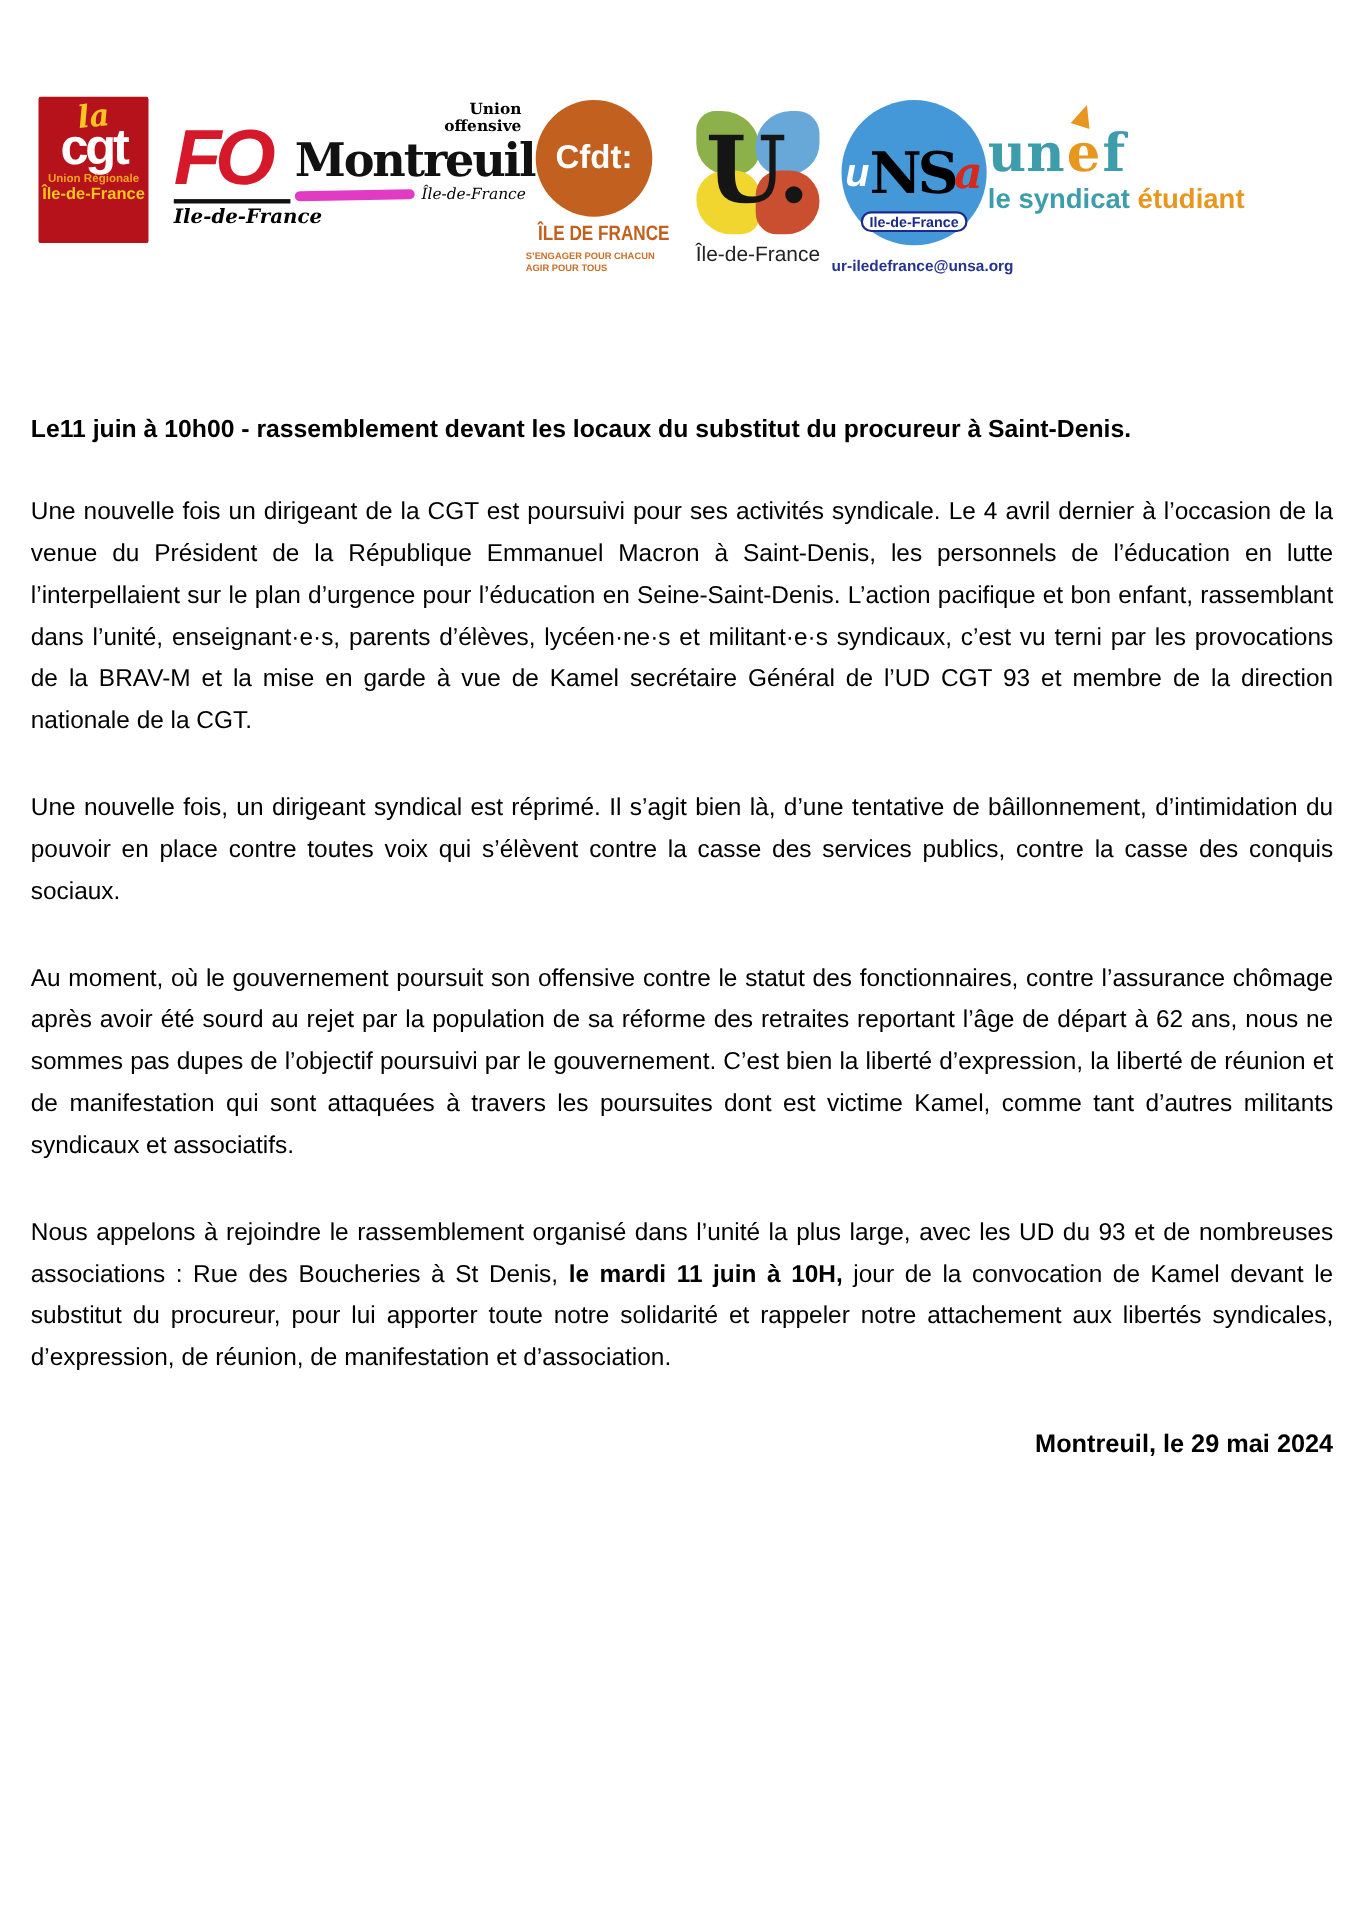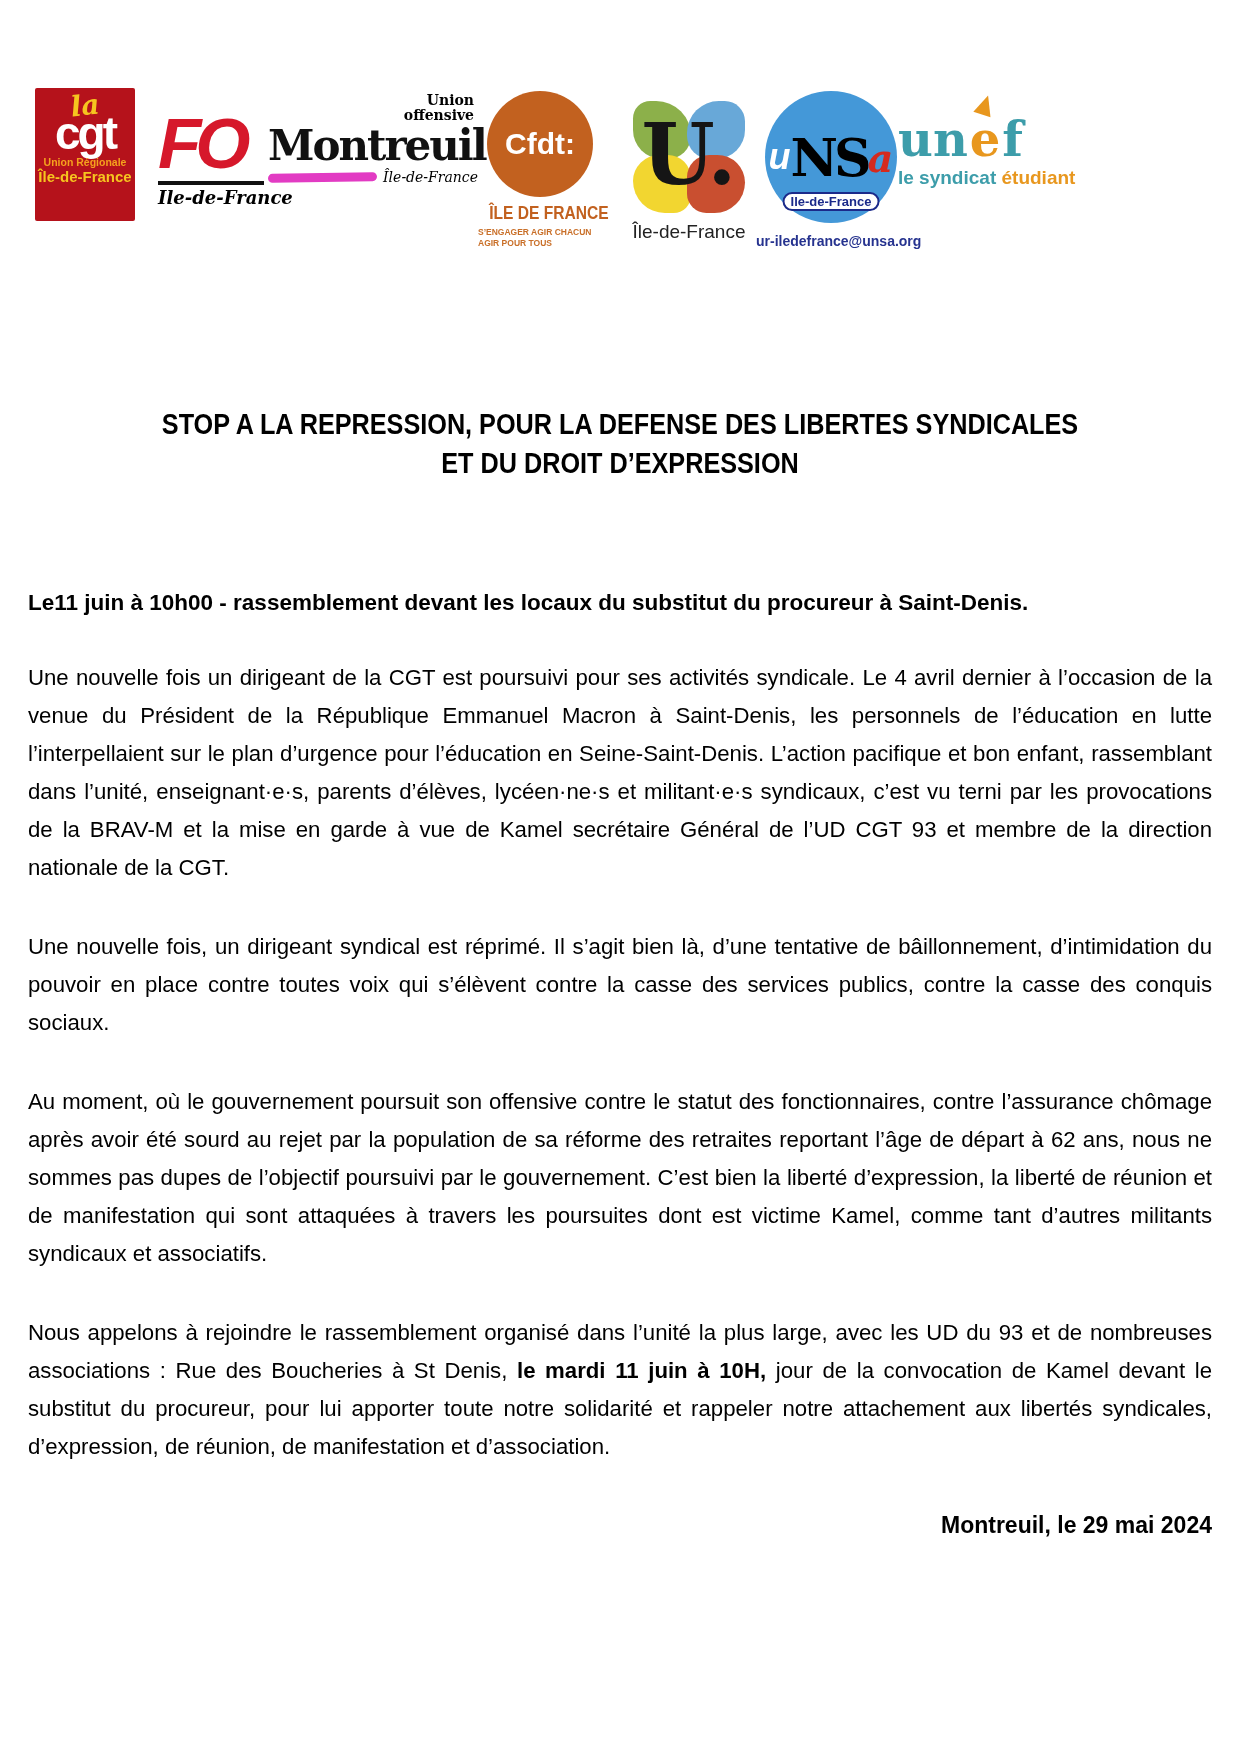--- a/index.html
+++ b/index.html
@@ -73,21 +73,21 @@
   .unsa-email{font-size:14px;font-weight:bold;color:#26338f;margin-top:10px;white-space:nowrap;}
 
   
   .unef-box{left:898px;top:26px;width:180px;}
   .unef-word{display:flex;align-items:flex-end;font-family:"DejaVu Serif",serif;font-weight:bold;
              font-size:48px;line-height:56px;color:#3d9daa;}
   .unef-e{color:#e8971e;position:relative;margin:0 2px;}
   .unef-e::before{content:"";position:absolute;top:-16px;left:6px;width:0;height:0;
                   border-left:9px solid transparent;border-right:9px solid transparent;
                   border-bottom:20px solid #e8971e;transform:rotate(18deg);}
-  .unef-tagline{font-size:19px;font-weight:bold;margin-top:0px;white-space:nowrap;}
+  .unef-tagline{font-size:25px;font-weight:bold;margin-top:0px;white-space:nowrap;}
   .unef-tag-teal{color:#3d9daa;}
   .unef-tag-orange{color:#e8971e;}
 
   
   .doc-title{margin-top:135px;text-align:center;font-weight:bold;font-size:29px;line-height:39px;}
   .doc-title .tline{display:block;transform:scaleX(0.87);transform-origin:50% 50%;white-space:nowrap;}
 
   .content{padding:0 28px;}
   .subtitle{margin-top:105px;font-weight:bold;font-size:22.5px;line-height:30px;}
   .para{margin-top:41px;font-size:22.2px;line-height:38px;text-align:justify;}
@@ -125,21 +125,21 @@
         <span class="sol-region">Île-de-France</span>
       </div>
     </div>
 
     <div class="logo cfdt-box">
       <div class="cfdt-circle">
         <span>Cfdt:</span>
       </div>
       <div class="cfdt-region">ÎLE DE FRANCE</div>
       <div class="cfdt-tag">
-        <div>S’ENGAGER AGIR CHACUN</div>
+        <div>S’ENGAGER POUR CHACUN</div>
         <div>AGIR POUR TOUS</div>
       </div>
     </div>
 
     <div class="logo fsu-box">
       <div class="fsu-grid">
         <div class="fsu-blob fsu-tl"></div>
         <div class="fsu-blob fsu-tr"></div>
         <div class="fsu-blob fsu-bl"></div>
         <div class="fsu-blob fsu-br"></div>
@@ -165,24 +165,20 @@
         <span>f</span>
       </div>
       <div class="unef-tagline">
         <span class="unef-tag-teal">le syndicat</span>
         <span class="unef-tag-orange">étudiant</span>
       </div>
     </div>
 
   </div>
 
-  <div class="doc-title">
-    <span class="tline">STOP A LA REPRESSION, POUR LA DEFENSE DES LIBERTES SYNDICALES</span>
-    <span class="tline">ET DU DROIT D’EXPRESSION</span>
-  </div>
 
   <div class="content">
 
     <div class="subtitle">Le11 juin à 10h00 - rassemblement devant les locaux du substitut du procureur à Saint-Denis.</div>
 
     <p class="para">Une nouvelle fois un dirigeant de la CGT est poursuivi pour ses activités syndicale. Le 4 avril dernier à l’occasion de la venue du Président de la République Emmanuel Macron à Saint-Denis, les personnels de l’éducation en lutte l’interpellaient sur le plan d’urgence pour l’éducation en Seine-Saint-Denis. L’action pacifique et bon enfant, rassemblant dans l’unité, enseignant·e·s, parents d’élèves, lycéen·ne·s et militant·e·s syndicaux, c’est vu terni par les provocations de la BRAV-M et la mise en garde à vue de Kamel secrétaire Général de l’UD CGT 93 et membre de la direction nationale de la CGT.</p>
 
     <p class="para">Une nouvelle fois, un dirigeant syndical est réprimé. Il s’agit bien là, d’une tentative de bâillonnement, d’intimidation du pouvoir en place contre toutes voix qui s’élèvent contre la casse des services publics, contre la casse des conquis sociaux.</p>
 
     <p class="para">Au moment, où le gouvernement poursuit son offensive contre le statut des fonctionnaires, contre l’assurance chômage après avoir été sourd au rejet par la population de sa réforme des retraites reportant l’âge de départ à 62 ans, nous ne sommes pas dupes de l’objectif poursuivi par le gouvernement. C’est bien la liberté d’expression, la liberté de réunion et de manifestation qui sont attaquées à travers les poursuites dont est victime Kamel, comme tant d’autres militants syndicaux et associatifs.</p>

